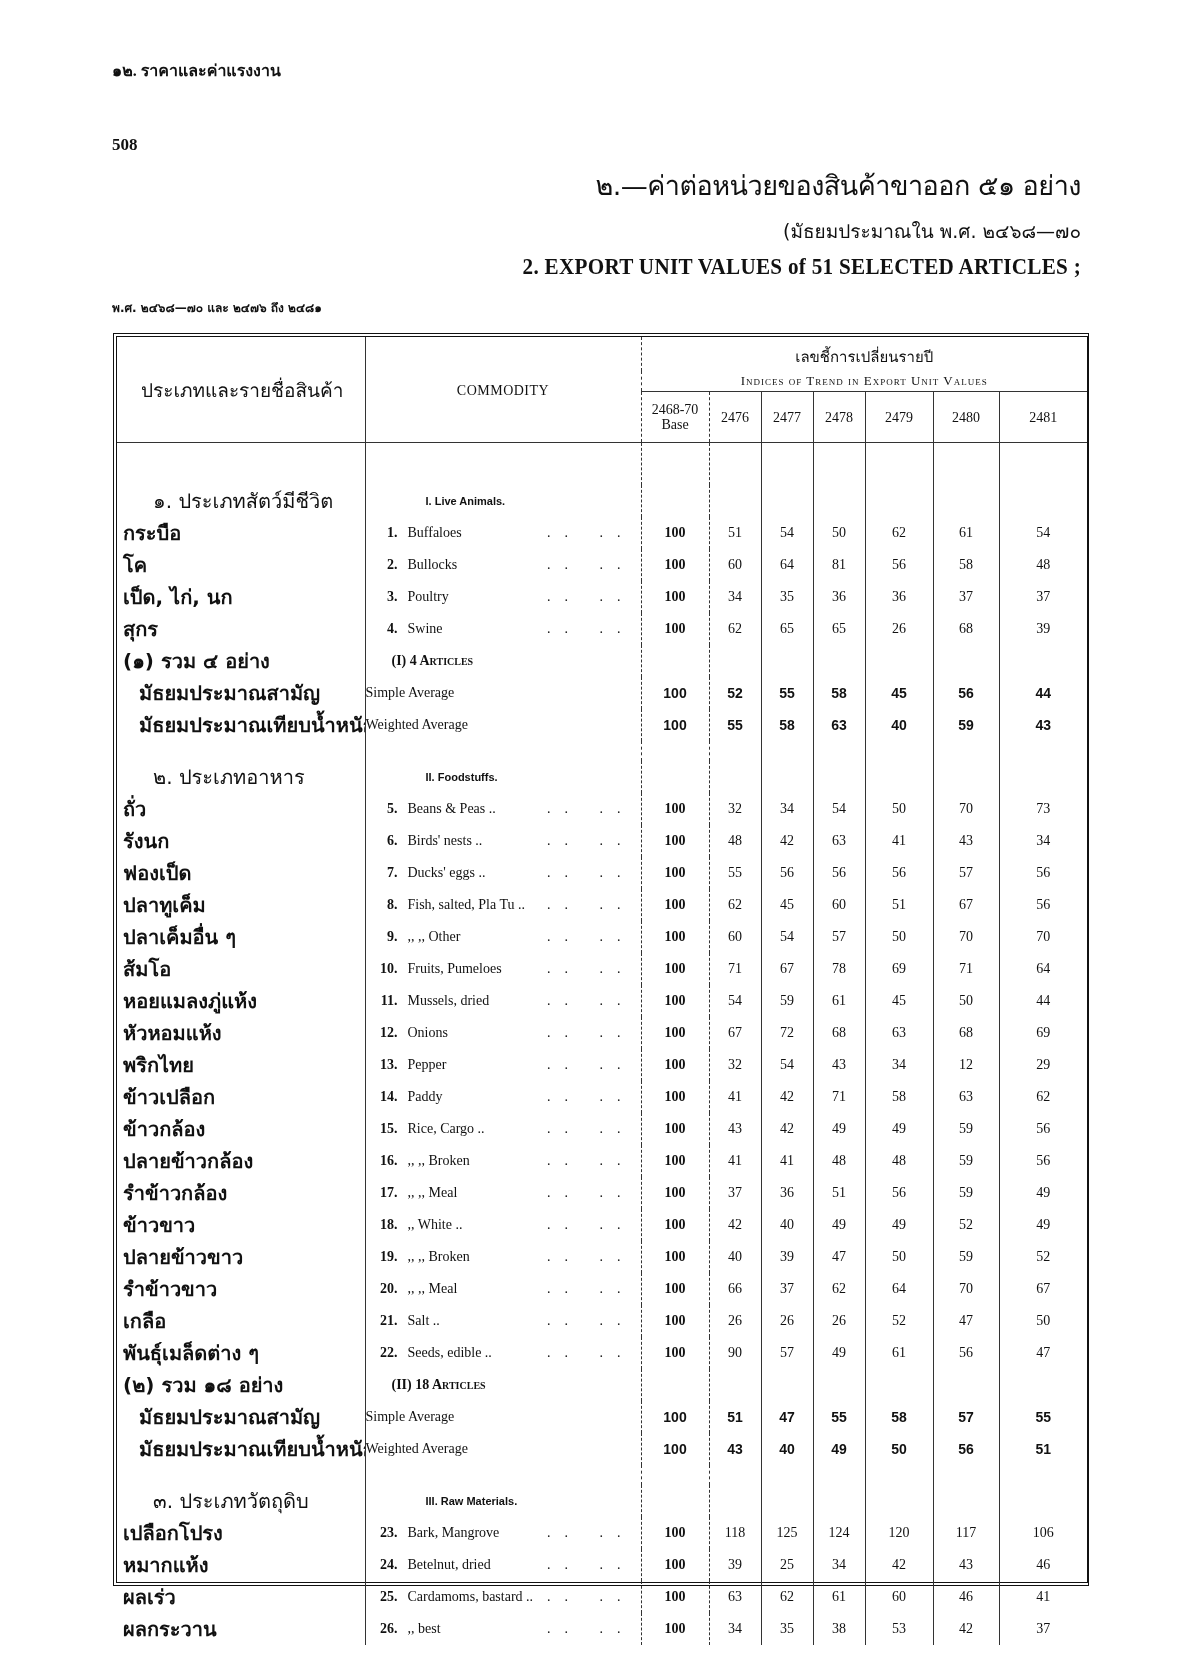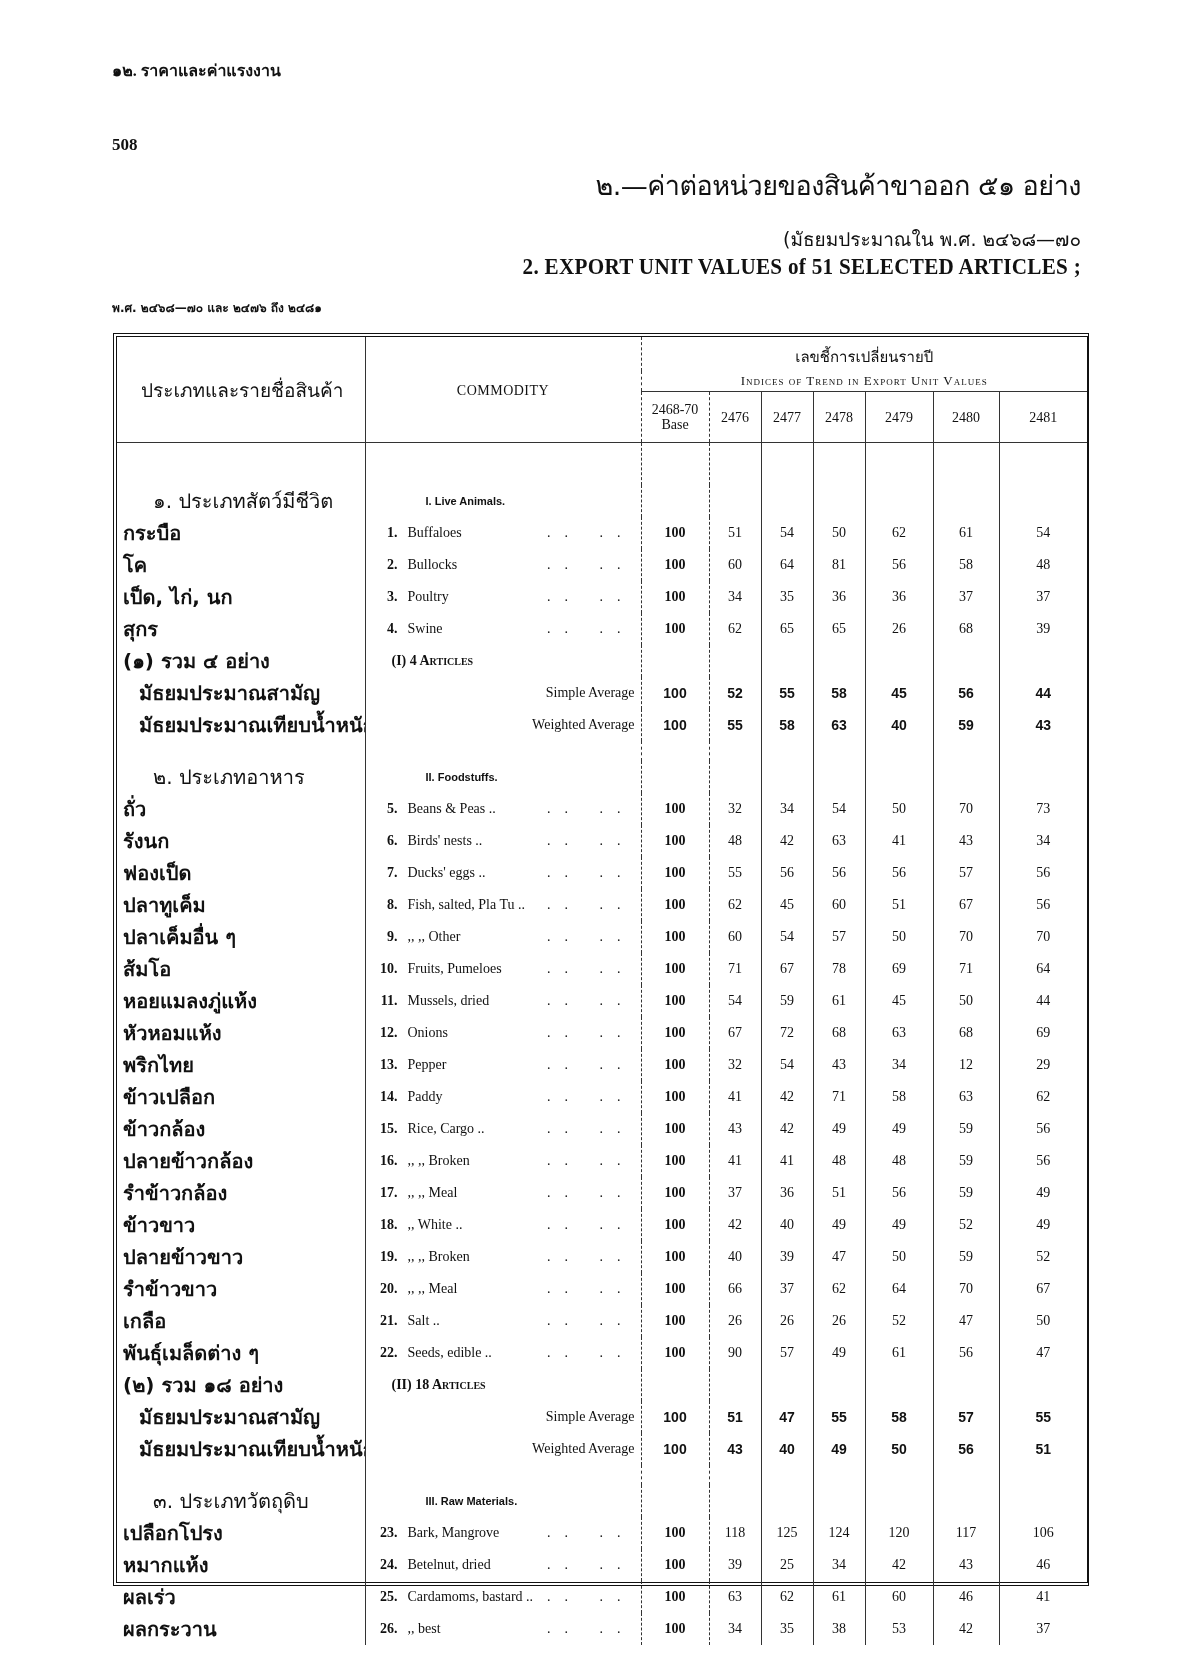--- a/index.html
+++ b/index.html
@@ -4,21 +4,21 @@
 <style>
   html, body { margin: 0; padding: 0; background: #ffffff; }
   body { width: 1181px; height: 1658px; position: relative; overflow: hidden;
          font-family: "Liberation Serif", "DejaVu Serif", serif; color: #111; }
   .runhead { position: absolute; left: 112px; top: 58px; font-family: Liberation Serif, serif;
              font-weight: bold; font-size: 16px; }
   .pagenum { position: absolute; left: 112px; top: 104px; font-family: Liberation Serif, serif;
              font-weight: bold; font-size: 17px; margin-top: 31px; }
   .title-th { position: absolute; right: 100px; top: 164px; font-family: "DejaVu Sans", sans-serif;
               font-size: 27px; letter-spacing: -0.5px; }
-  .subtitle-th { position: absolute; right: 100px; top: 224px; font-family: "DejaVu Sans", sans-serif;
+  .subtitle-th { position: absolute; right: 100px; top: 216px; font-family: "DejaVu Sans", sans-serif;
                  font-size: 19px; }
   .title-en { position: absolute; right: 100px; top: 254px; font-family: "Liberation Serif", serif;
               font-weight: bold; font-size: 23px; transform: scaleX(0.92); transform-origin: right center; letter-spacing: 0.3px; }
   .range-th { position: absolute; left: 112px; top: 298px; font-family: "DejaVu Sans", sans-serif;
               font-size: 12px; font-weight: bold; }
   .tablebox { position: absolute; left: 113px; top: 333px; width: 976px; height: 1253px;
               border-top: 4px double #111; border-bottom: 4px double #111;
               border-left: 4px double #111; border-right: 2px solid #111; box-sizing: border-box; }
   table { border-collapse: collapse; width: 100%; table-layout: fixed; }
   th, td { padding: 0; vertical-align: middle; }
@@ -32,21 +32,21 @@
   .hdr-year { font-family: "Liberation Serif", serif; font-size: 14px; font-weight: bold; height: 50px; line-height: 15px; }
   td { height: 27.8px; font-size: 14px; }
   td.th { font-family: "DejaVu Sans", sans-serif; font-size: 20px; font-weight: bold; border-right: 1.5px solid #333; padding-left: 6px; white-space: nowrap; overflow: hidden; }
   td.th.sec { padding-left: 36px; font-weight: normal; }
   td.th.avg { padding-left: 22px; }
   td.en { border-right: 1.5px dashed #333; white-space: nowrap; font-size: 14px; }
   td.en .no { display: inline-block; width: 32px; text-align: right; margin-right: 10px; font-weight: bold; }
   td.en .dots { float: right; margin-right: 6px; letter-spacing: 14px; }
   td.en.sec { font-family: "Liberation Sans", sans-serif; font-weight: bold; font-size: 11px; padding-left: 60px; }
   td.en.grp { font-variant: small-caps; font-weight: bold; padding-left: 26px; }
-  td.en.avg { text-align: right; padding-right: 6px; }
+  td.en.avg { padding-right: 6px; }
   td.num { text-align: center; border-right: 1.5px solid #333; font-size: 14px; }
   td.num.base { border-right: 1.5px dashed #333; font-weight: bold; }
   td.num.last { border-right: none; }
   tr.bold td.num { font-weight: bold; font-family: "Liberation Sans", sans-serif; }
   .spacer td { height: 20px; }
   .spacer-top td { height: 42px; }
 </style>
 </head>
 <body>
 

